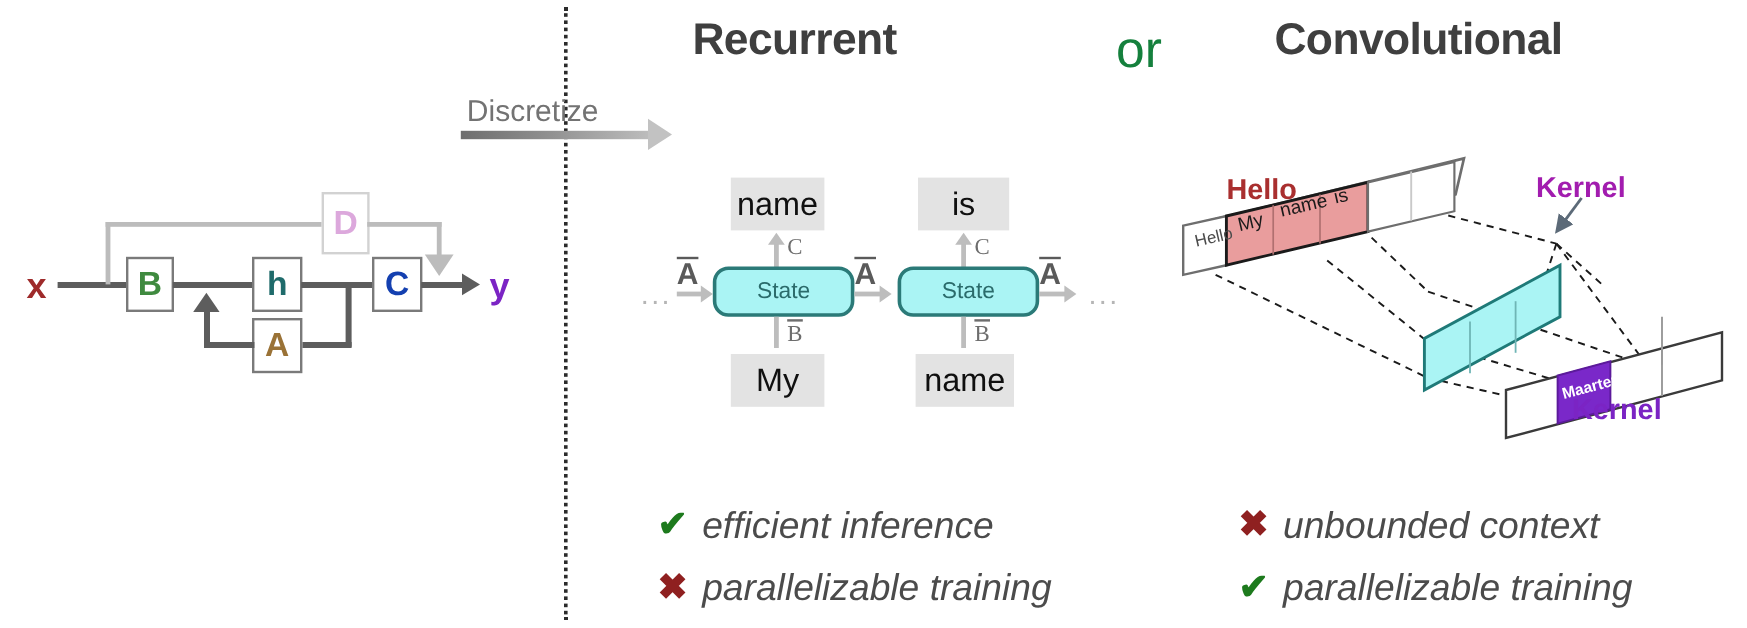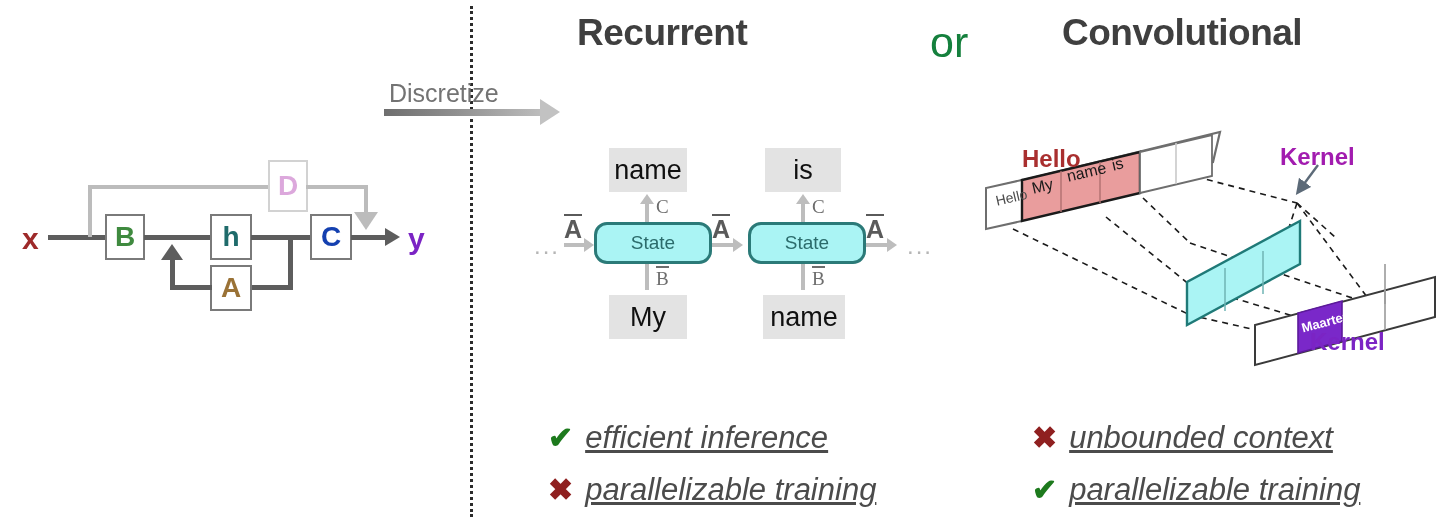--- a/index.html
+++ b/index.html
@@ -122,21 +122,21 @@
   }
   .ovl { border-top: 2px solid currentColor; display: inline-block; padding-top: 1px; line-height: 1; }
   .ellipsis { font-size: 24px; color: #b5b5b5; letter-spacing: 2px; }
 
   
   .conv-label { font-size: 24px; font-weight: bold; white-space: nowrap; }
 
   
   .bullet-row { display: flex; align-items: center; gap: 12px; white-space: nowrap; }
   .bullet-mark { font-size: 30px; font-weight: bold; line-height: 1; }
-  .bullet-text { font-size: 31px; font-style: italic; color: #4b4b4b; text-decoration: underline; }
+  .bullet-text { font-size: 31px; font-style: italic; color: #4b4b4b; }
 </style>
 </head>
 <body>
 
 <div id="root">
 
   <div class="abs heading" style="left:577px; top:12px;text-align:right;">Recurrent</div>
   <div class="abs heading-or" style="left:930px; top:18px;">or</div>
   <div class="abs heading" style="left:1062px; top:12px;">Convolutional</div>
 

